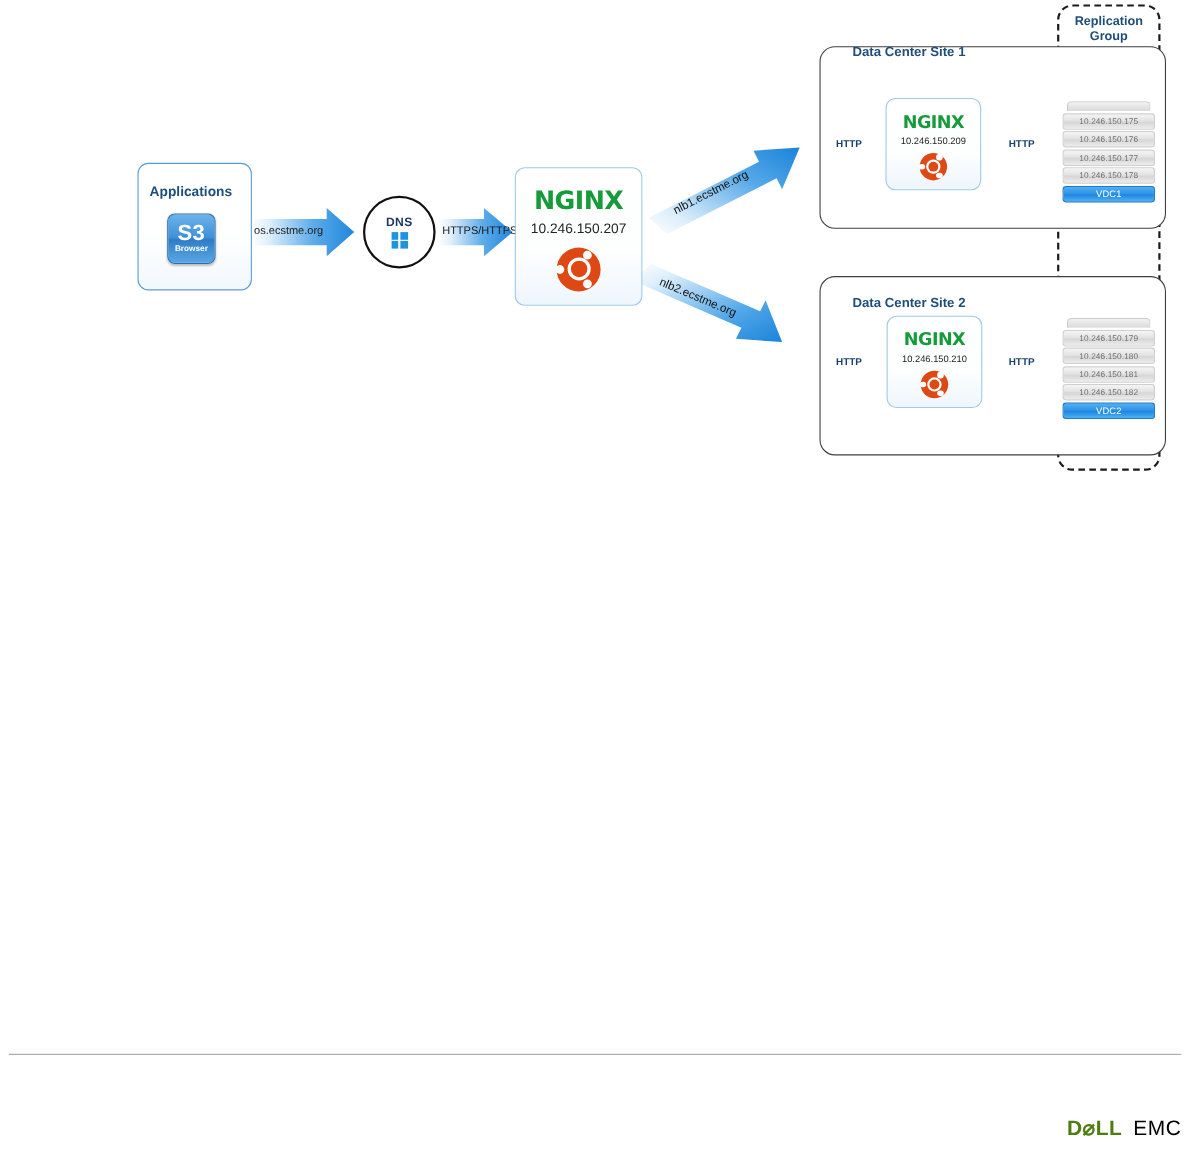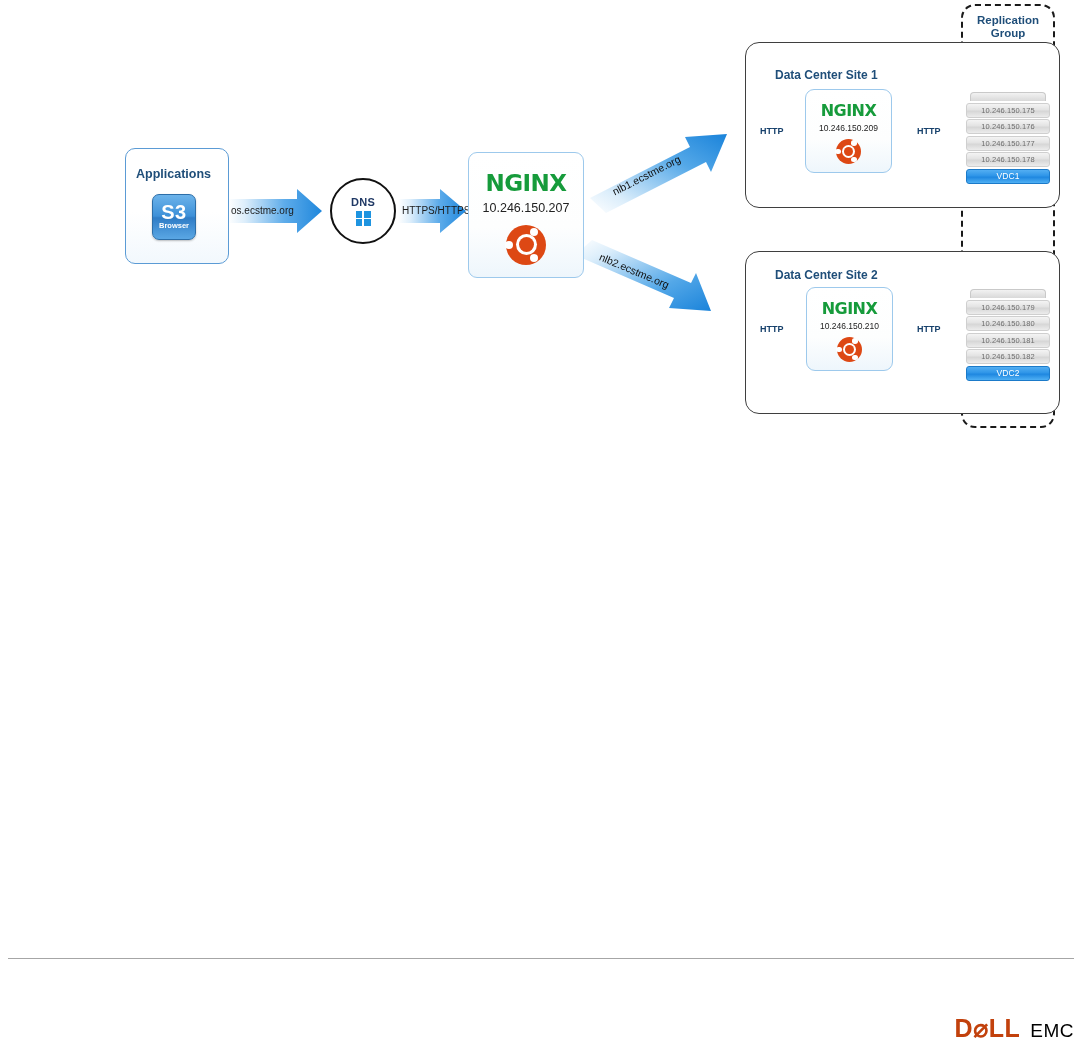--- a/index.html
+++ b/index.html
@@ -167,21 +167,21 @@
     left: 8px; top: 958px; width: 1066px; height: 0;
     border-top: 1px solid #a6a6a6;
   }
   .dell-logo {
     position: absolute;
     right: 8px; top: 1014px;
     display: flex; align-items: baseline;
     color: #9a9a9a;
     letter-spacing: .5px;
   }
-  .dell-logo .dell { font-size: 25px; font-weight: bold; color: #c2410c; }
+  .dell-logo .dell { font-size: 19px; font-weight: bold; color: #4d7c0f; }
   .dell-logo .emc  { font-size: 19px; font-weight: normal; color: #000000; margin-left: 10px; }
 </style>
 </head>
 <body>
 
 <div id="canvas">
 
   <svg width="1082" height="1047" style="position:absolute;left:0;top:0;">
     <defs>
       <linearGradient id="gradH" x1="0" y1="0" x2="1" y2="0">
@@ -279,21 +279,21 @@
   <div class="diag-label" style="left:613px; top:186px; transform:rotate(-27deg);">nlb1.ecstme.org</div>
   <div class="diag-label" style="left:600px; top:250px; transform:rotate(23deg);">nlb2.ecstme.org</div>
 
   <div class="repl-box" style="left:961px; top:4px; width:94px; height:424px;"></div>
   <div class="repl-title" style="left:961px; top:14px; width:94px;">
     <span>Replication</span><br>
     <span>Group</span>
   </div>
 
   <div class="dc-box" style="left:745px; top:42px; width:315px; height:166px;"></div>
-  <div class="dc-title" style="left:775px; top:40px;margin-top:28px;">Data Center Site 1</div>
+  <div class="dc-title" style="left:775px; top:40px;">Data Center Site 1</div>
 
   <div class="arrow-label small" style="left:760px; top:126px;">HTTP</div>
 
   <div class="nginx-box" style="left:805px; top:89px; width:87px; height:84px;">
     <div class="nginx-word" style="font-size:16px; margin-top:2px;">NGINX</div>
     <div class="nginx-ip" style="font-size:8.5px; margin-top:3px;">10.246.150.209</div>
     <div class="ubuntu" style="width:25px; height:25px; margin-top:6px;">
       <div class="dot" style="width:5.5px;height:5.5px;left:-1px;top:10px;"></div>
       <div class="dot" style="width:5.5px;height:5.5px;left:15px;top:1.5px;"></div>
       <div class="dot" style="width:5.5px;height:5.5px;left:15px;top:18px;"></div>

